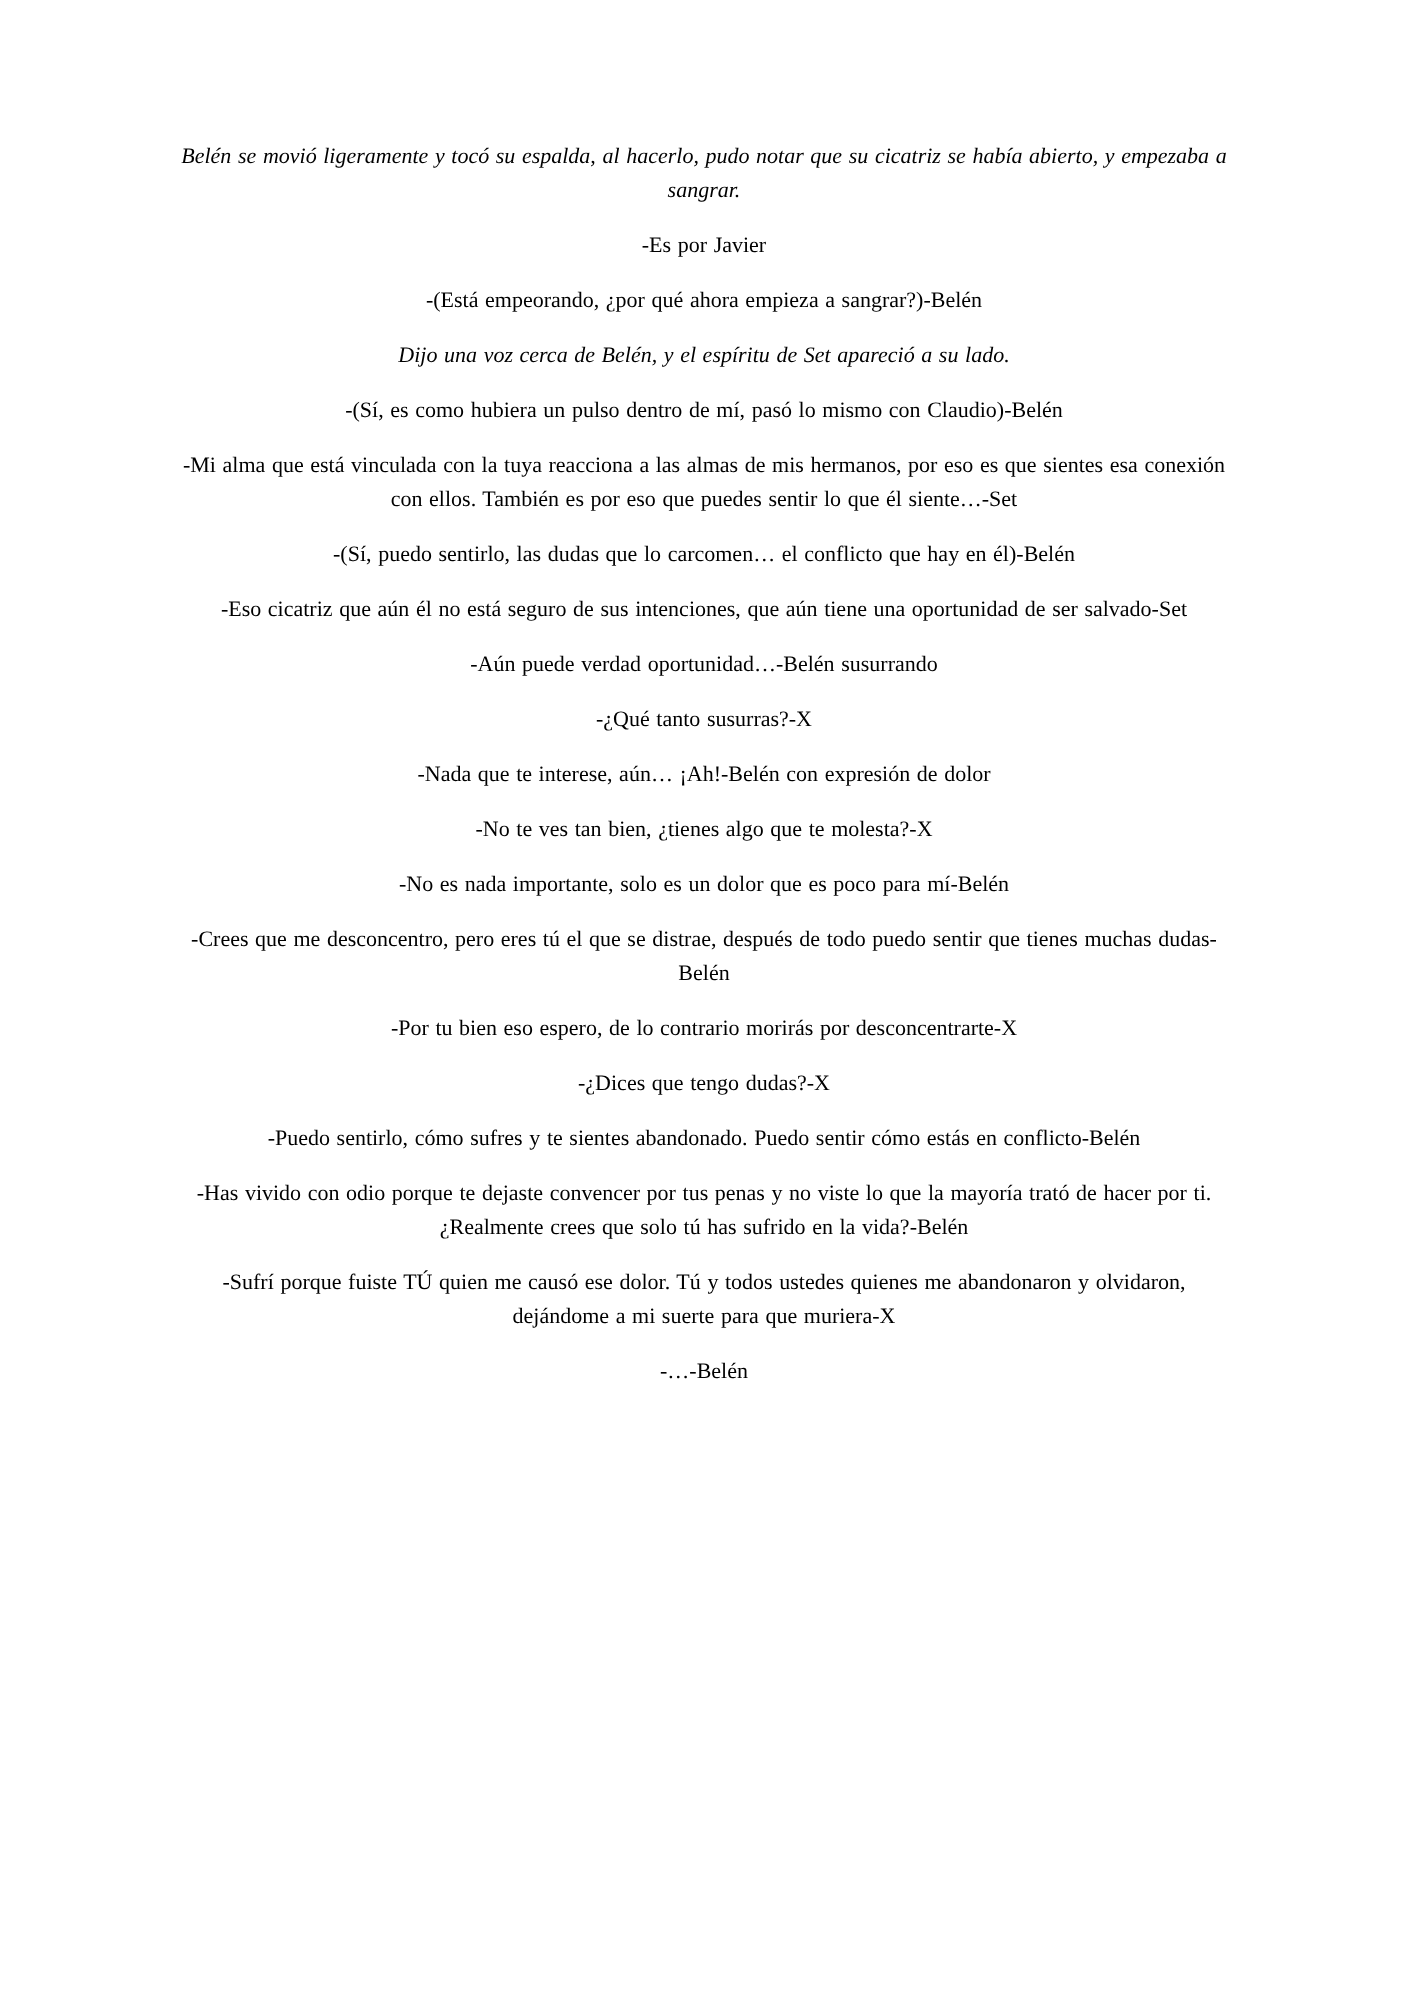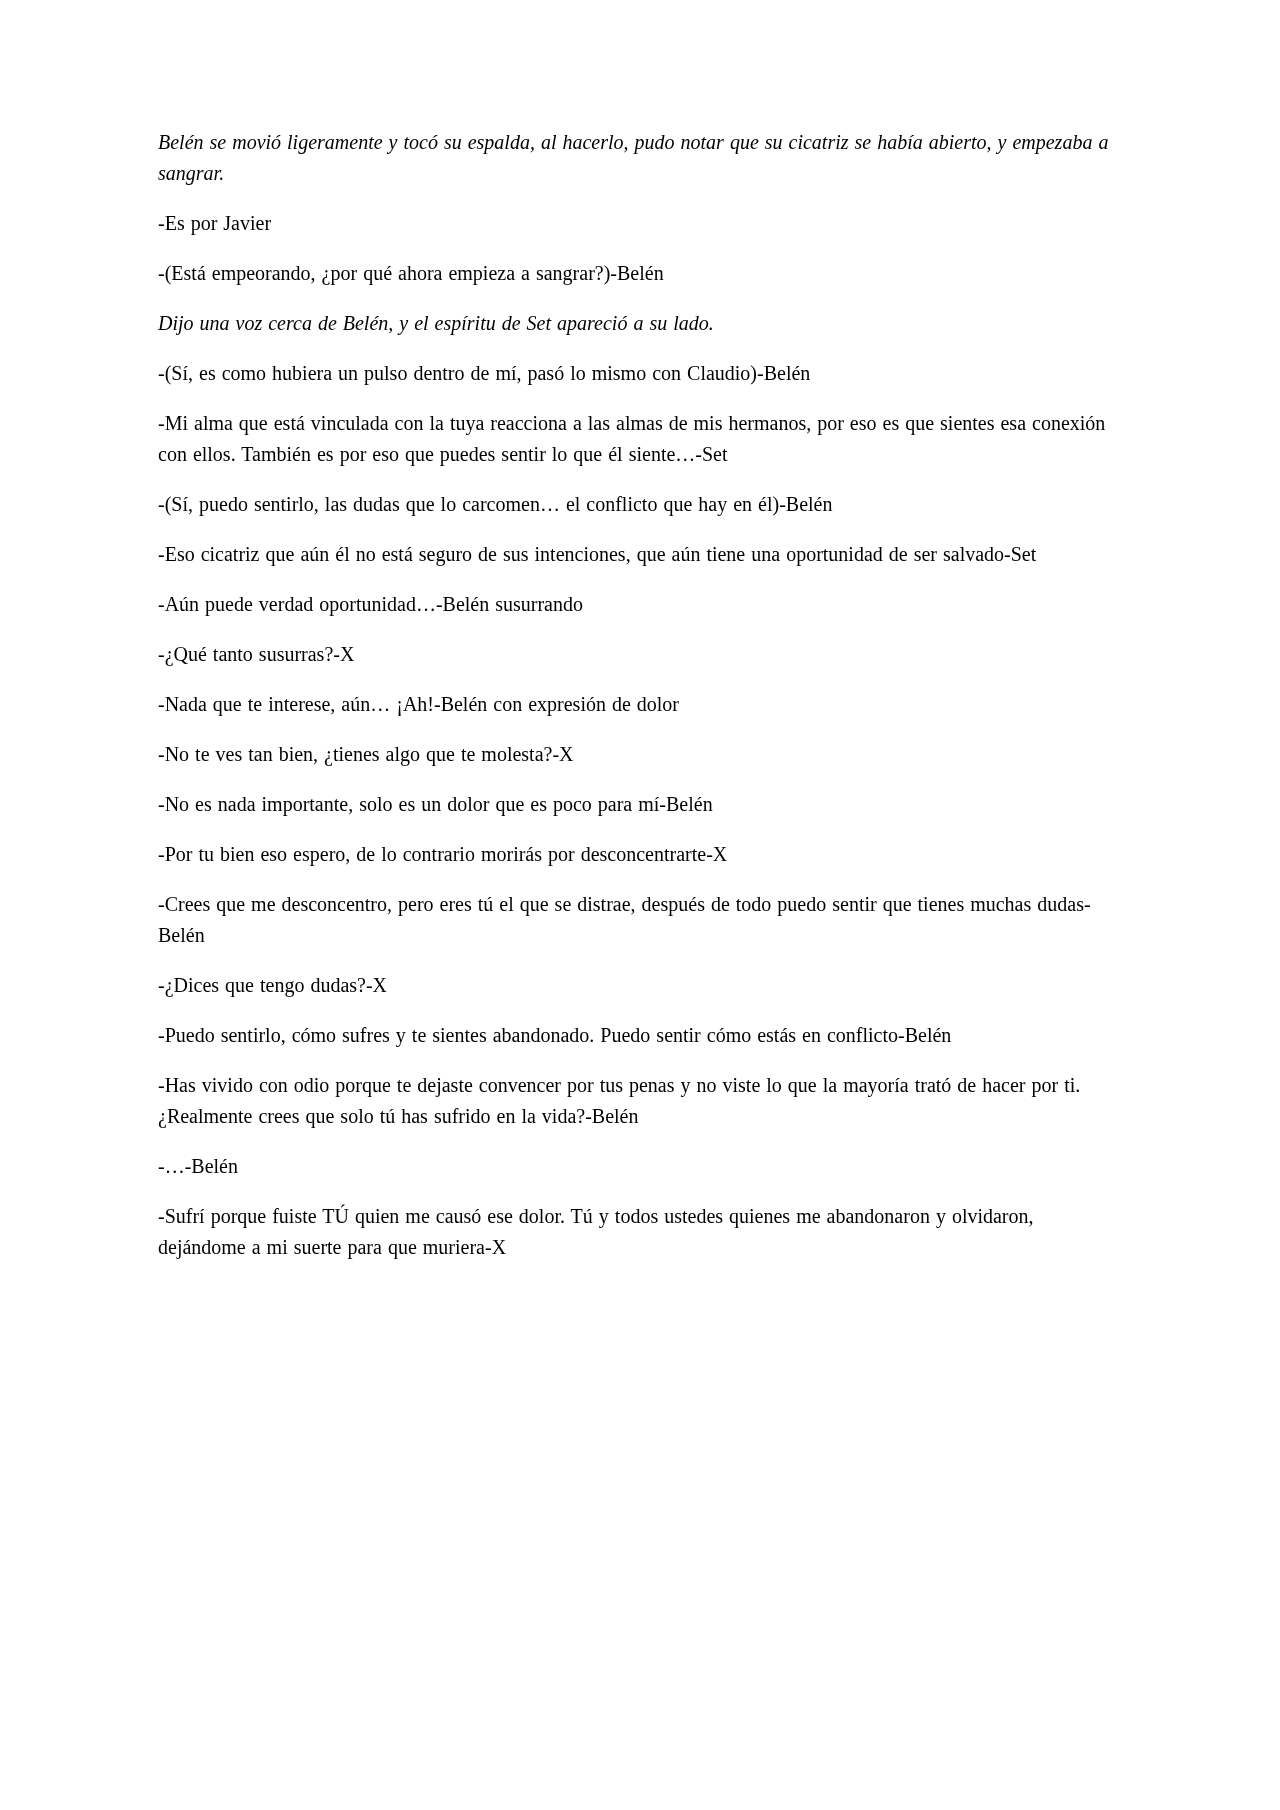--- a/index.html
+++ b/index.html
@@ -11,20 +11,21 @@
   body {
     width: 1280px;
     height: 1810px;
     overflow: hidden;
   }
   .page {
     width: 1280px;
     height: 1636px;
     background: #ffffff;
     padding: 127px 158px 0 158px;
+    text-align: center;
   }
   .page p {
     margin: 0 0 19px 0;
     font-family: "Liberation Serif", "DejaVu Serif", serif;
     font-size: 20px;
     line-height: 31px;
     color: #000000;
     word-spacing: 1px;
   }
   .page p.em {
@@ -41,20 +42,20 @@
   <p class="em">Dijo una voz cerca de Belén, y el espíritu de Set apareció a su lado.</p>
   <p>-(Sí, es como hubiera un pulso dentro de mí, pasó lo mismo con Claudio)-Belén</p>
   <p>-Mi alma que está vinculada con la tuya reacciona a las almas de mis hermanos, por eso es que sientes esa conexión con ellos. También es por eso que puedes sentir lo que él siente…-Set</p>
   <p>-(Sí, puedo sentirlo, las dudas que lo carcomen… el conflicto que hay en él)-Belén</p>
   <p>-Eso cicatriz que aún él no está seguro de sus intenciones, que aún tiene una oportunidad de ser salvado-Set</p>
   <p>-Aún puede verdad oportunidad…-Belén susurrando</p>
   <p>-¿Qué tanto susurras?-X</p>
   <p>-Nada que te interese, aún… ¡Ah!-Belén con expresión de dolor</p>
   <p>-No te ves tan bien, ¿tienes algo que te molesta?-X</p>
   <p>-No es nada importante, solo es un dolor que es poco para mí-Belén</p>
+  <p>-Crees que me desconcentro, pero eres tú el que se distrae, después de todo puedo sentir que tienes muchas dudas-Belén</p>
   <p>-Por tu bien eso espero, de lo contrario morirás por desconcentrarte-X</p>
-  <p>-Crees que me desconcentro, pero eres tú el que se distrae, después de todo puedo sentir que tienes muchas dudas-Belén</p>
   <p>-¿Dices que tengo dudas?-X</p>
   <p>-Puedo sentirlo, cómo sufres y te sientes abandonado. Puedo sentir cómo estás en conflicto-Belén</p>
   <p>-Has vivido con odio porque te dejaste convencer por tus penas y no viste lo que la mayoría trató de hacer por ti. ¿Realmente crees que solo tú has sufrido en la vida?-Belén</p>
+  <p>-Sufrí porque fuiste TÚ quien me causó ese dolor. Tú y todos ustedes quienes me abandonaron y olvidaron, dejándome a mi suerte para que muriera-X</p>
   <p>-…-Belén</p>
-  <p>-Sufrí porque fuiste TÚ quien me causó ese dolor. Tú y todos ustedes quienes me abandonaron y olvidaron, dejándome a mi suerte para que muriera-X</p>
 </div>
 
 </body></html>

